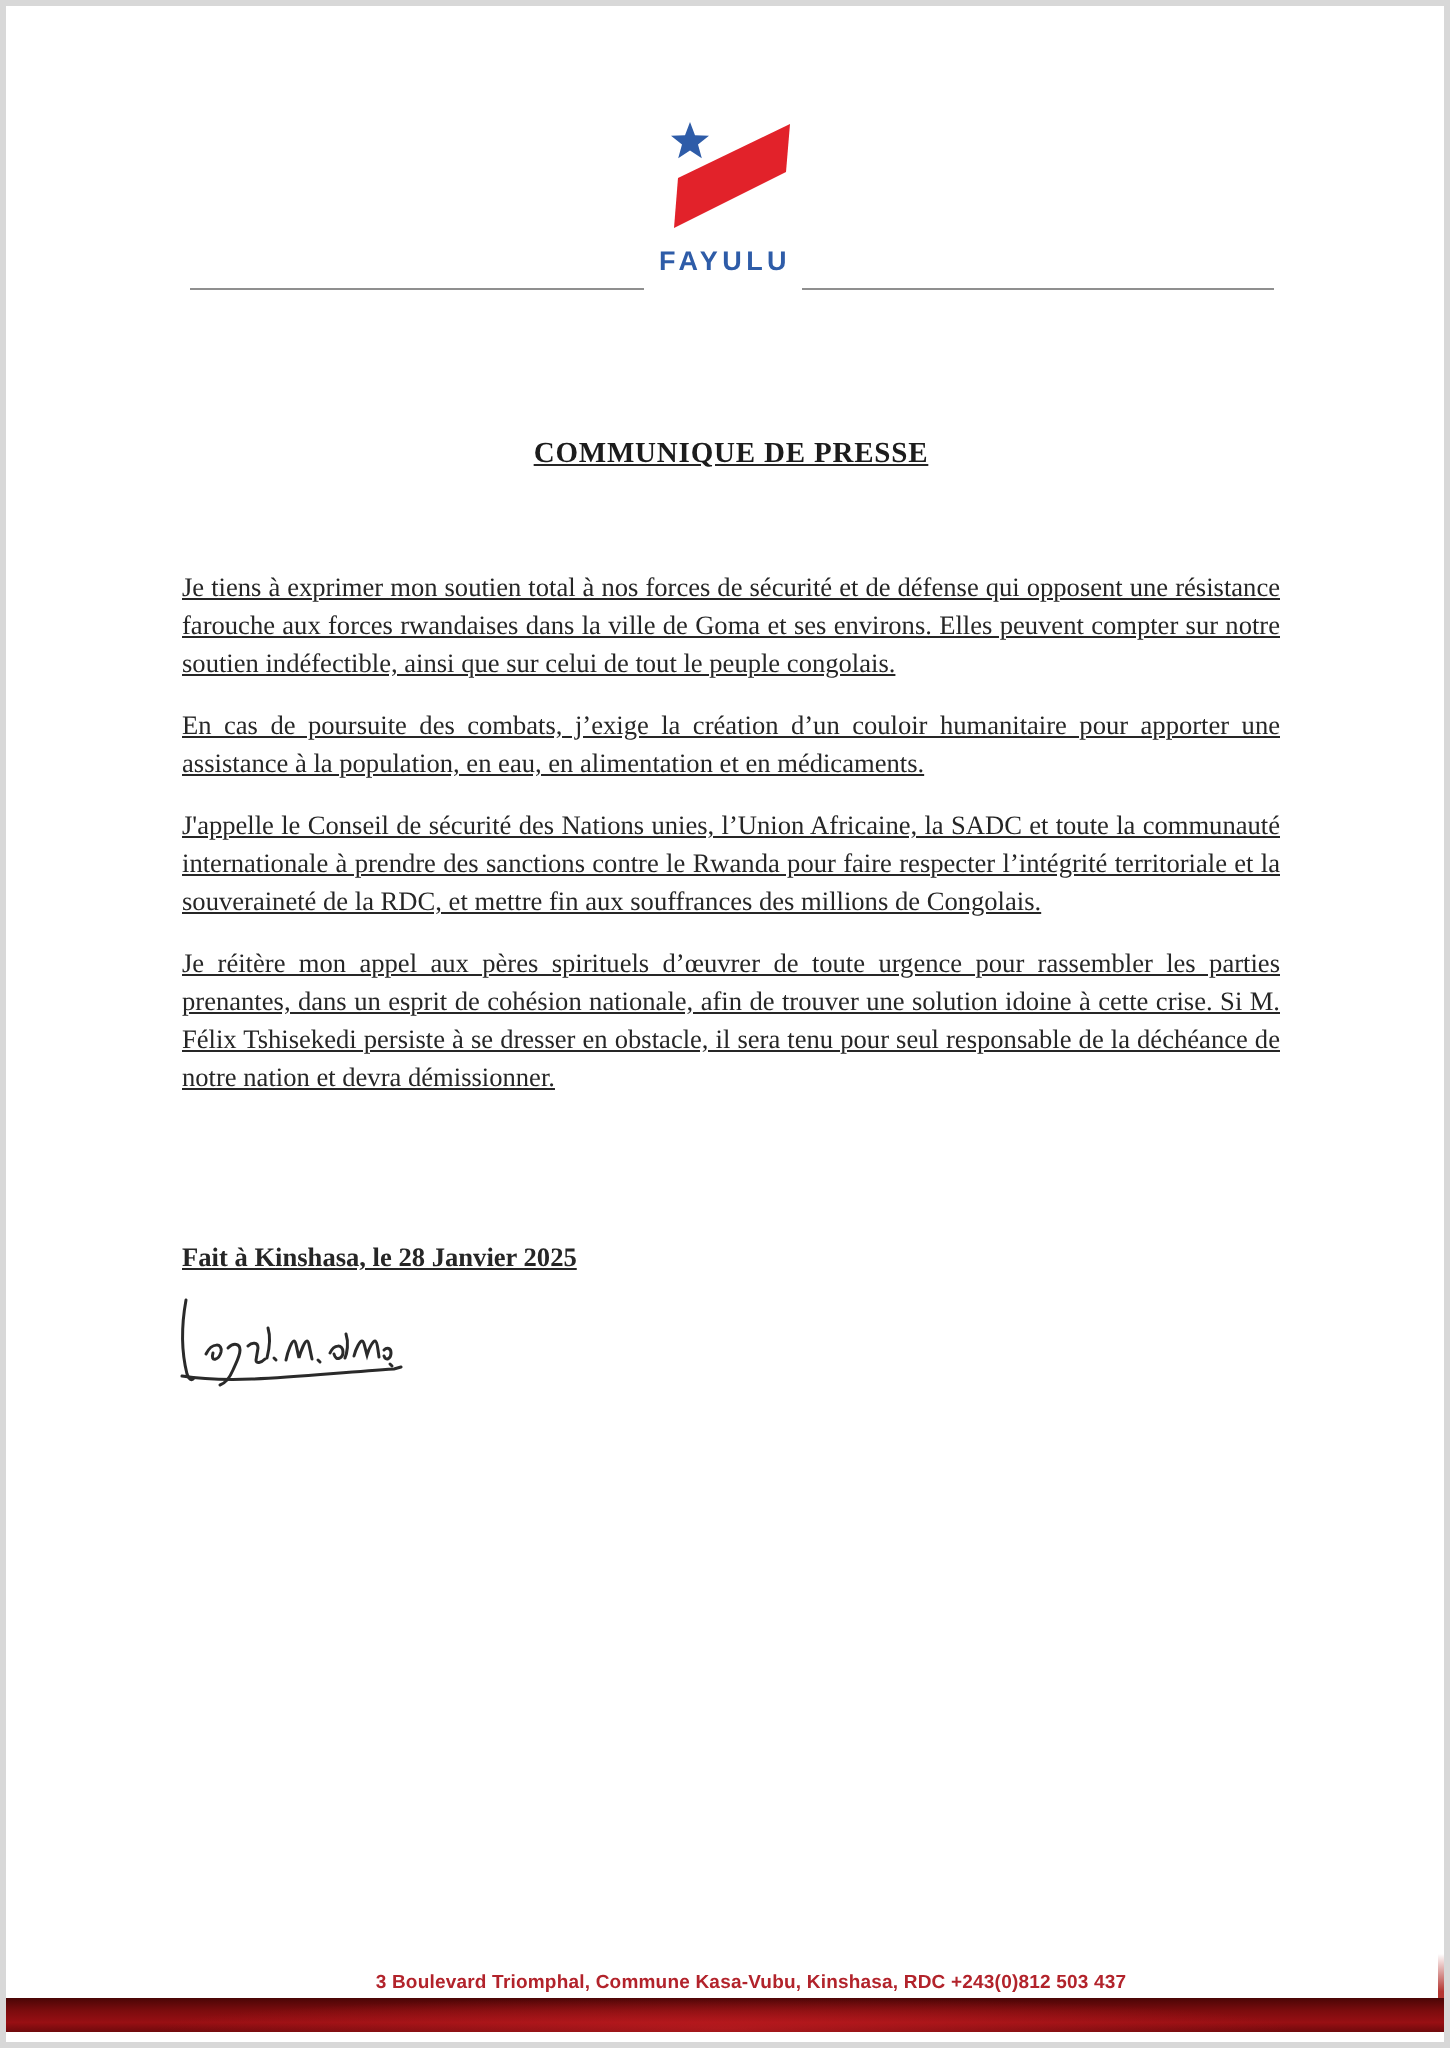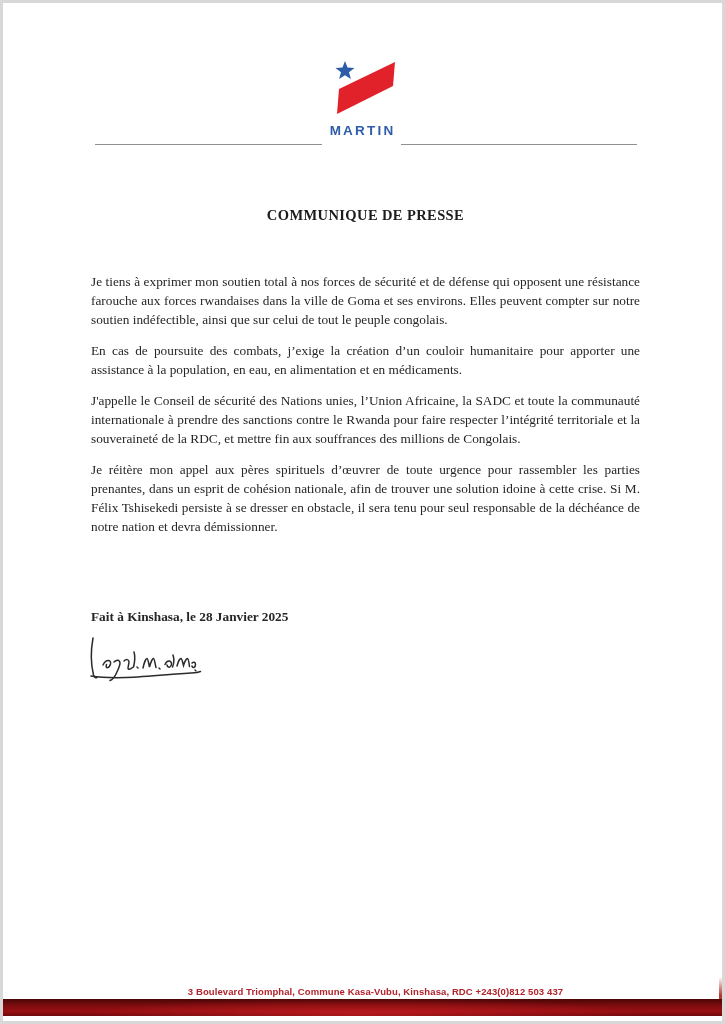--- a/index.html
+++ b/index.html
@@ -17,21 +17,21 @@
   .emblem { position:absolute; left:326px; top:51px; width:72px; height:64px; }
   .wordmark { position:absolute; left:0; top:119px; width:100%; text-align:center;
               font-family:"Liberation Sans", sans-serif; font-weight:bold;
               font-size:13.5px; letter-spacing:2.2px; line-height:17px; }
   .wordmark .martin { color:#2e5ca8; }
   .wordmark .fayulu { color:#ce2129; }
   .rule { position:absolute; top:141px; height:1px; background:#8f8f8f; }
   .rule-left  { left:92px;  width:227px; }
   .rule-right { left:398px; width:236px; }
   
-  .content { position:absolute; left:88px; top:204px; width:549px; }
+  .content { position:absolute; left:88px; top:216px; width:549px;text-decoration:underline; }
   .content h1 { font-size:14.5px; font-weight:bold; letter-spacing:0.4px;
                 text-align:center; margin:0 0 48px 0; color:#1c1c1c; }
   .content p { font-size:13.3px; line-height:19px; text-align:justify;
                margin:0 0 12px 0; }
   .dateline { font-weight:bold; margin:71px 0 0 0 !important; text-align:center; }
   .signature { display:block; margin:8px 0 0 -6px; }
   
   .footer-address { position:absolute; left:0; bottom:24px; width:100%;
                     text-align:center; transform:translateX(13px);
                     font-family:"Liberation Sans", sans-serif; font-weight:bold;
@@ -48,21 +48,21 @@
 <body>
 
 <div class="page">
 
   <header>
     <svg class="emblem" viewBox="0 0 72 64">
       <path fill="#2e5ca8" d="M16,7 L18.5,13.6 L25.5,13.9 L20,18.3 L21.9,25.1 L16,21.2 L10.1,25.1 L12,18.3 L6.5,13.9 L13.5,13.6 Z"></path>
       <polygon fill="#e2222a" points="10,35 66,8 64,32 8,60"></polygon>
     </svg>
     <div class="wordmark">
-      <div class="martin">MARTIN</div>
+      <div class="martin">FAYULU</div>
     </div>
     <div class="rule rule-left"></div>
     <div class="rule rule-right"></div>
   </header>
 
   <main class="content">
     <h1>COMMUNIQUE DE PRESSE</h1>
     <p>Je tiens à exprimer mon soutien total à nos forces de sécurité et de défense qui opposent une résistance farouche aux forces rwandaises dans la ville de Goma et ses environs. Elles peuvent compter sur notre soutien indéfectible, ainsi que sur celui de tout le peuple congolais.</p>
     <p>En cas de poursuite des combats, j’exige la création d’un couloir humanitaire pour apporter une assistance à la population, en eau, en alimentation et en médicaments.</p>
     <p>J'appelle le Conseil de sécurité des Nations unies, l’Union Africaine, la SADC et toute la communauté internationale à prendre des sanctions contre le Rwanda pour faire respecter l’intégrité territoriale et la souveraineté de la RDC, et mettre fin aux souffrances des millions de Congolais.</p>

